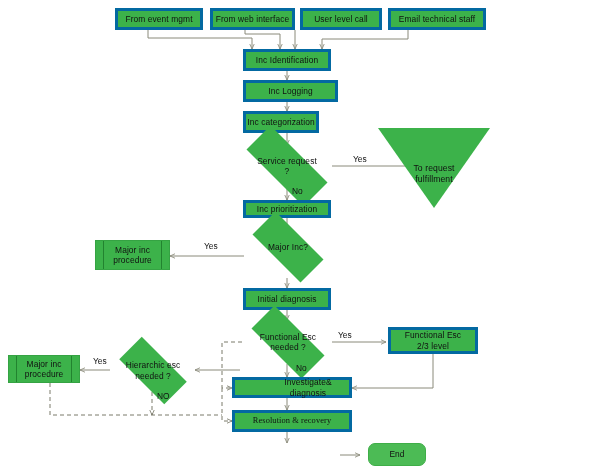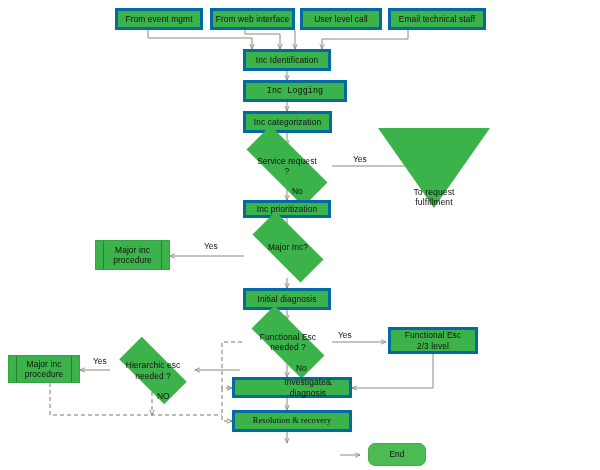--- a/index.html
+++ b/index.html
@@ -68,21 +68,21 @@
     left:0; top:0; right:0; bottom:0;
     background:#3cb24a;
     transform:rotate(45deg) scale(.707);
     z-index:-1;
   }
   .diamond .dlabel{ position:relative; z-index:1; }
 
   .tri{
     background:transparent;
     border:none;
-    align-items:flex-end;
+    align-items:center;
     padding-top:12px;
   }
   .tri .tshape{
     position:absolute;
     left:0; top:0; right:0; bottom:0;
     background:#3cb24a;
     clip-path:polygon(0% 0%, 100% 0%, 50% 100%);
     z-index:-1;
   }
   .tri .tlabel{ position:relative; z-index:1; width:100%; }
@@ -173,25 +173,25 @@
   </div>
 
   <div class="node rect" style="left:388px;top:8px;width:98px;height:22px;">
     <span>Email technical  staff</span>
   </div>
 
   <div class="node rect" style="left:243px;top:49px;width:88px;height:22px;">
     <span>Inc Identification</span>
   </div>
 
-  <div class="node rect" style="left:243px;top:80px;width:104px;height:22px;font-family:Liberation Mono, monospace;">
+  <div class="node rect" style="left:243px;top:80px;width:95px;height:22px;">
     <span>Inc Logging</span>
   </div>
 
-  <div class="node rect" style="left:243px;top:111px;width:89px;height:22px;">
+  <div class="node rect" style="left:243px;top:111px;width:76px;height:22px;">
     <span>Inc categorization</span>
   </div>
 
   <div class="node diamond" style="left:230px;top:142px;width:114px;height:48px;">
     <span class="dshape"></span>
     <span class="dlabel">Service request
 ?</span>
   </div>
 
   <div class="node tri" style="left:378px;top:128px;width:112px;height:80px;font-size:8.6px;">

